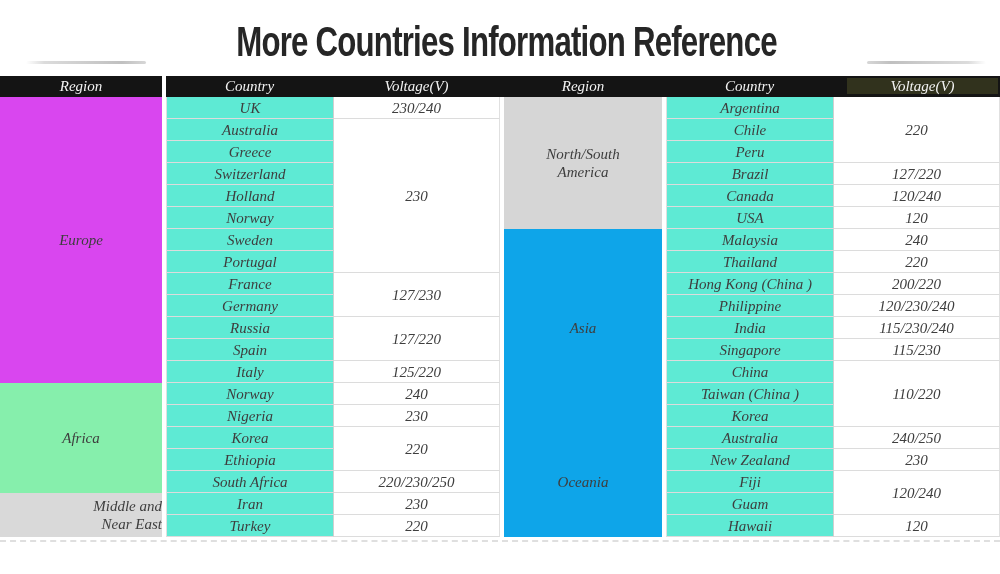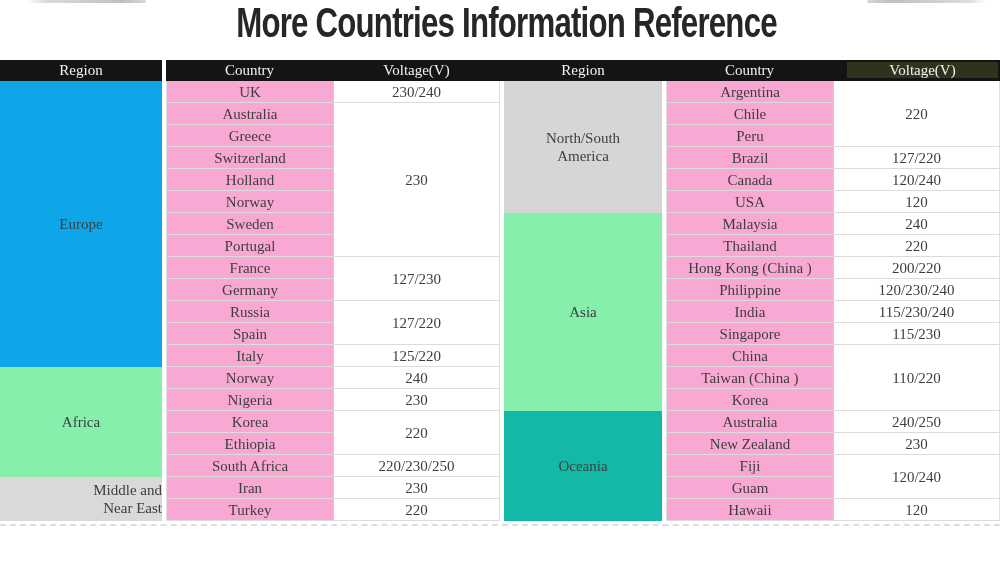--- a/index.html
+++ b/index.html
@@ -1,44 +1,44 @@
 <!DOCTYPE html>
 <html><head>
 <meta charset="utf-8">
 <style>
   html,body{margin:0;padding:0;background:#ffffff;}
   body{width:1000px;height:574px;overflow:hidden;font-family:"Liberation Serif",serif;}
 
   
   .title-row{
-    height:60px; box-sizing:border-box; padding:0 10px 12px 22px;
-    display:flex; align-items:flex-start; justify-content:center;
+    height:76px; box-sizing:border-box; padding:0 10px 12px 22px;
+    display:flex; align-items:flex-end; justify-content:center;
   }
   .deco-line{flex:1; height:3px; border-radius:2px;}
   .deco-line.left{ margin:0 14px 0 4px; background:linear-gradient(to right,#ffffff,#dcdcdc 15%,#c0c0c0 80%,#d7d7d7);}
   .deco-line.right{margin:0 4px 0 14px; background:linear-gradient(to left ,#ffffff,#dcdcdc 15%,#c0c0c0 80%,#d7d7d7);}
   .page-title{
     margin:0; white-space:nowrap; color:#262626;
     font-family:"Liberation Sans",sans-serif; font-weight:700; font-size:40px;
     letter-spacing:-1px; transform:scale(0.78,1.06); transform-origin:center;
   }
 
   
-  .tables{display:flex; width:1000px;}
+  .tables{display:flex; width:1000px;font-style:italic;}
   table{border-collapse:separate; border-spacing:0; table-layout:fixed; width:500px;}
   th,td{padding:0; text-align:center; vertical-align:middle; overflow:hidden;}
   th{
     height:21px; background:#141414; color:#f3f3f3;
     font-weight:normal; font-size:15px; line-height:21px;
   }
   th.sep-right{border-right:4px solid #ffffff;}
   .hl-box{display:block; margin:2px 2px 3px 14px; background:#31321d; line-height:16px;}
   tr.data-row{height:22px;}
   td{font-size:15px; color:#3e3e3e; line-height:18px;}
-  td.country{background:#f9a8d4; border-left:1px solid #e0e0e0; border-bottom:1px solid #dcdcdc;}
+  td.country{background:#5eead4; border-left:1px solid #e0e0e0; border-bottom:1px solid #dcdcdc;}
   td.voltage{background:#ffffff; border-left:1px solid #cfcfcf; border-bottom:1px solid #dcdcdc;}
   td.voltage.edge{border-right:1px solid #e0e0e0;}
   td.region{border-right:4px solid #ffffff;}
   td.region.gap-left{border-left:4px solid #ffffff;}
 
   .bottom-divider{width:1000px; border-top:2px dashed #dfdfdf; margin-top:3px;}
 </style>
 </head>
 <body>
 
@@ -59,21 +59,21 @@
         </colgroup>
       <thead>
           <tr>
             <th class="sep-right">Region</th>
             <th>Country</th>
             <th>Voltage(V)</th>
           </tr>
         </thead>
       <tbody>
           <tr class="data-row">
-            <td class="region" rowspan="13" style="background: #0ea5e9;">Europe</td>
+            <td class="region" rowspan="13" style="background: #d946ef;">Europe</td>
             <td class="country">UK</td>
             <td class="voltage edge" rowspan="1">230/240</td>
           </tr>
           <tr class="data-row">
             <td class="country">Australia</td>
             <td class="voltage edge" rowspan="7">230</td>
           </tr>
           <tr class="data-row">
             <td class="country">Greece</td>
           </tr>
@@ -174,21 +174,21 @@
           </tr>
           <tr class="data-row">
             <td class="country">Canada</td>
             <td class="voltage edge" rowspan="1">120/240</td>
           </tr>
           <tr class="data-row">
             <td class="country">USA</td>
             <td class="voltage edge" rowspan="1">120</td>
           </tr>
           <tr class="data-row">
-            <td class="region gap-left" rowspan="9" style="background: #86efac;">Asia</td>
+            <td class="region gap-left" rowspan="9" style="background: #0ea5e9;">Asia</td>
             <td class="country">Malaysia</td>
             <td class="voltage edge" rowspan="1">240</td>
           </tr>
           <tr class="data-row">
             <td class="country">Thailand</td>
             <td class="voltage edge" rowspan="1">220</td>
           </tr>
           <tr class="data-row">
             <td class="country">Hong Kong (China )</td>
             <td class="voltage edge" rowspan="1">200/220</td>
@@ -209,21 +209,21 @@
             <td class="country">China</td>
             <td class="voltage edge" rowspan="3">110/220</td>
           </tr>
           <tr class="data-row">
             <td class="country">Taiwan (China )</td>
           </tr>
           <tr class="data-row">
             <td class="country">Korea</td>
           </tr>
           <tr class="data-row">
-            <td class="region gap-left" rowspan="5" style="background: #14b8a6;">Oceania</td>
+            <td class="region gap-left" rowspan="5" style="background: #0ea5e9;">Oceania</td>
             <td class="country">Australia</td>
             <td class="voltage edge" rowspan="1">240/250</td>
           </tr>
           <tr class="data-row">
             <td class="country">New Zealand</td>
             <td class="voltage edge" rowspan="1">230</td>
           </tr>
           <tr class="data-row">
             <td class="country">Fiji</td>
             <td class="voltage edge" rowspan="2">120/240</td>

